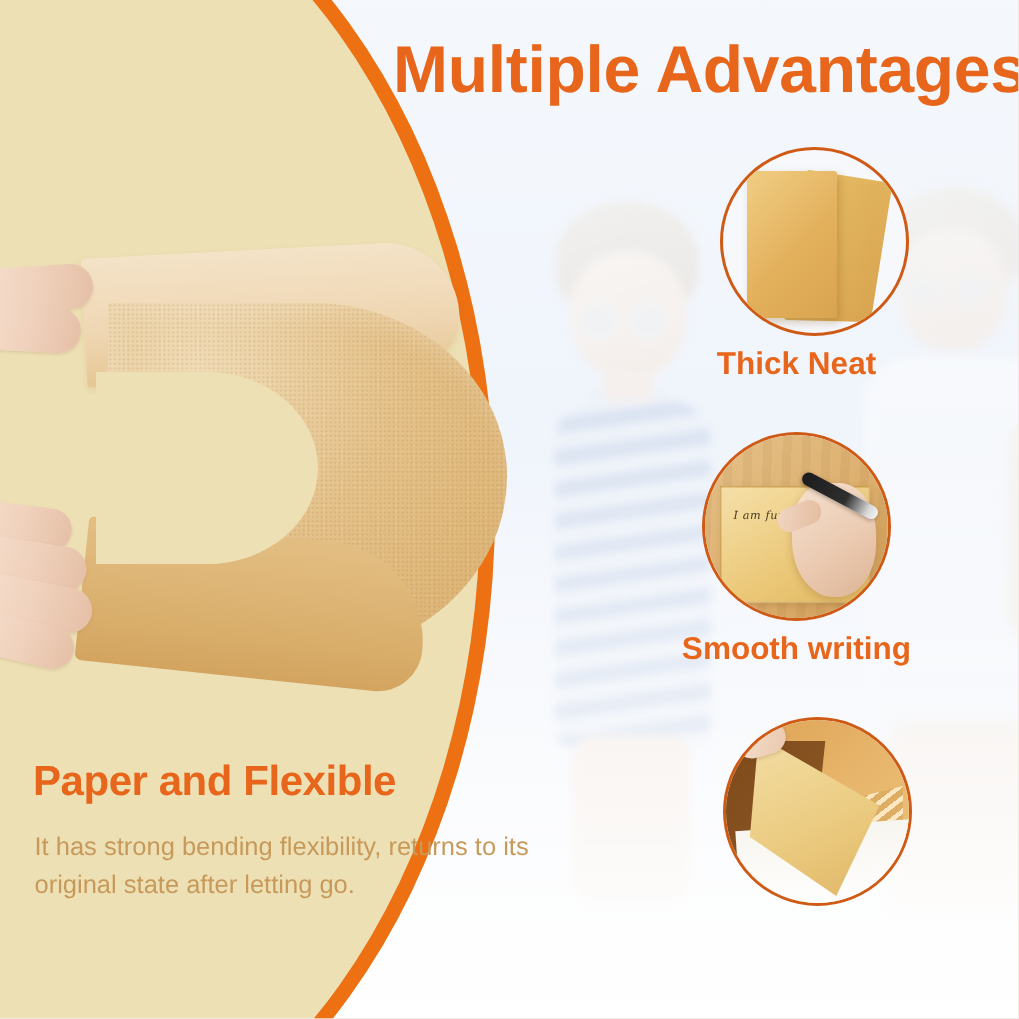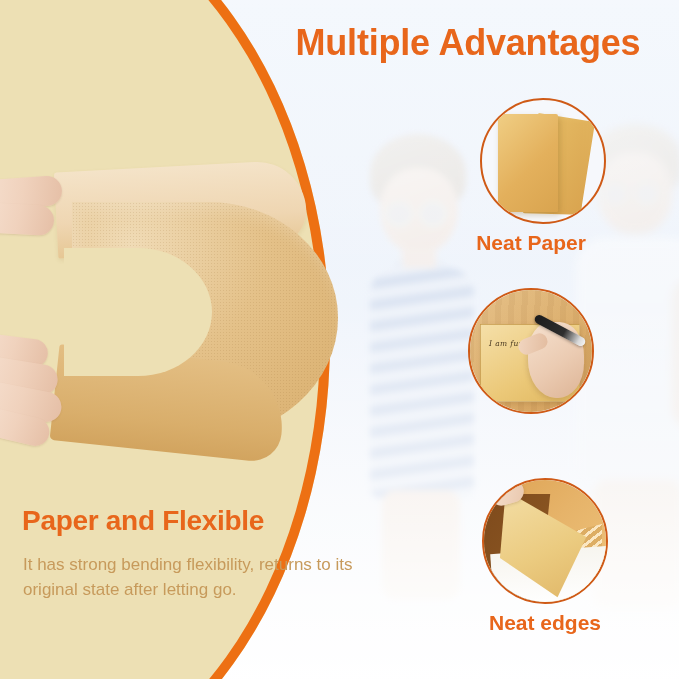--- a/index.html
+++ b/index.html
@@ -241,21 +241,21 @@
   .hb-f2 { left:0;  top:24px; width:88px; height:30px; transform:rotate(9deg); }
   .hb-f3 { left:0;  top:50px; width:92px; height:30px; transform:rotate(11deg); }
   .hb-f4 { left:0;  top:76px; width:80px; height:28px; transform:rotate(13deg); }
 
   
   .headline {
     position:absolute;
     left:262px; top:22px;
     width:412px;
     text-align:center;
-    font-size:36px;
+    font-size:44px;
     font-weight:bold;
     letter-spacing:-.2px;
     color:#E8661B;
     white-space:nowrap;
   }
 
   
   .left-title {
     position:absolute;
     left:22px; top:505px;
@@ -485,40 +485,40 @@
   <div class="badge" id="badge-thick">
     <div class="badge-circle">
       <div class="stack">
         <div class="fan"></div>
         <div class="fan"></div>
         <div class="fan"></div>
         <div class="fan"></div>
         <div class="top-sheet"></div>
       </div>
     </div>
-    <div class="badge-label">Neat Paper</div>
+    <div class="badge-label">Thick Neat</div>
   </div>
 
   <div class="badge" id="badge-smooth">
     <div class="badge-circle">
       <div class="wood"></div>
       <div class="note">
         <div class="script">I am fun, and</div>
       </div>
       <div class="w-hand"></div>
       <div class="w-thumb"></div>
       <div class="pen"></div>
     </div>
+    <div class="badge-label">Smooth writing</div>
   </div>
 
   <div class="badge" id="badge-neat">
     <div class="badge-circle">
       <div class="neat-bg"></div>
       <div class="neat-dark"></div>
       <div class="neat-edges-steps"></div>
       <div class="neat-white"></div>
       <div class="neat-lift"></div>
       <div class="neat-finger"></div>
     </div>
-    <div class="badge-label">Neat edges</div>
   </div>
 
 </div>
 
 </body></html>

